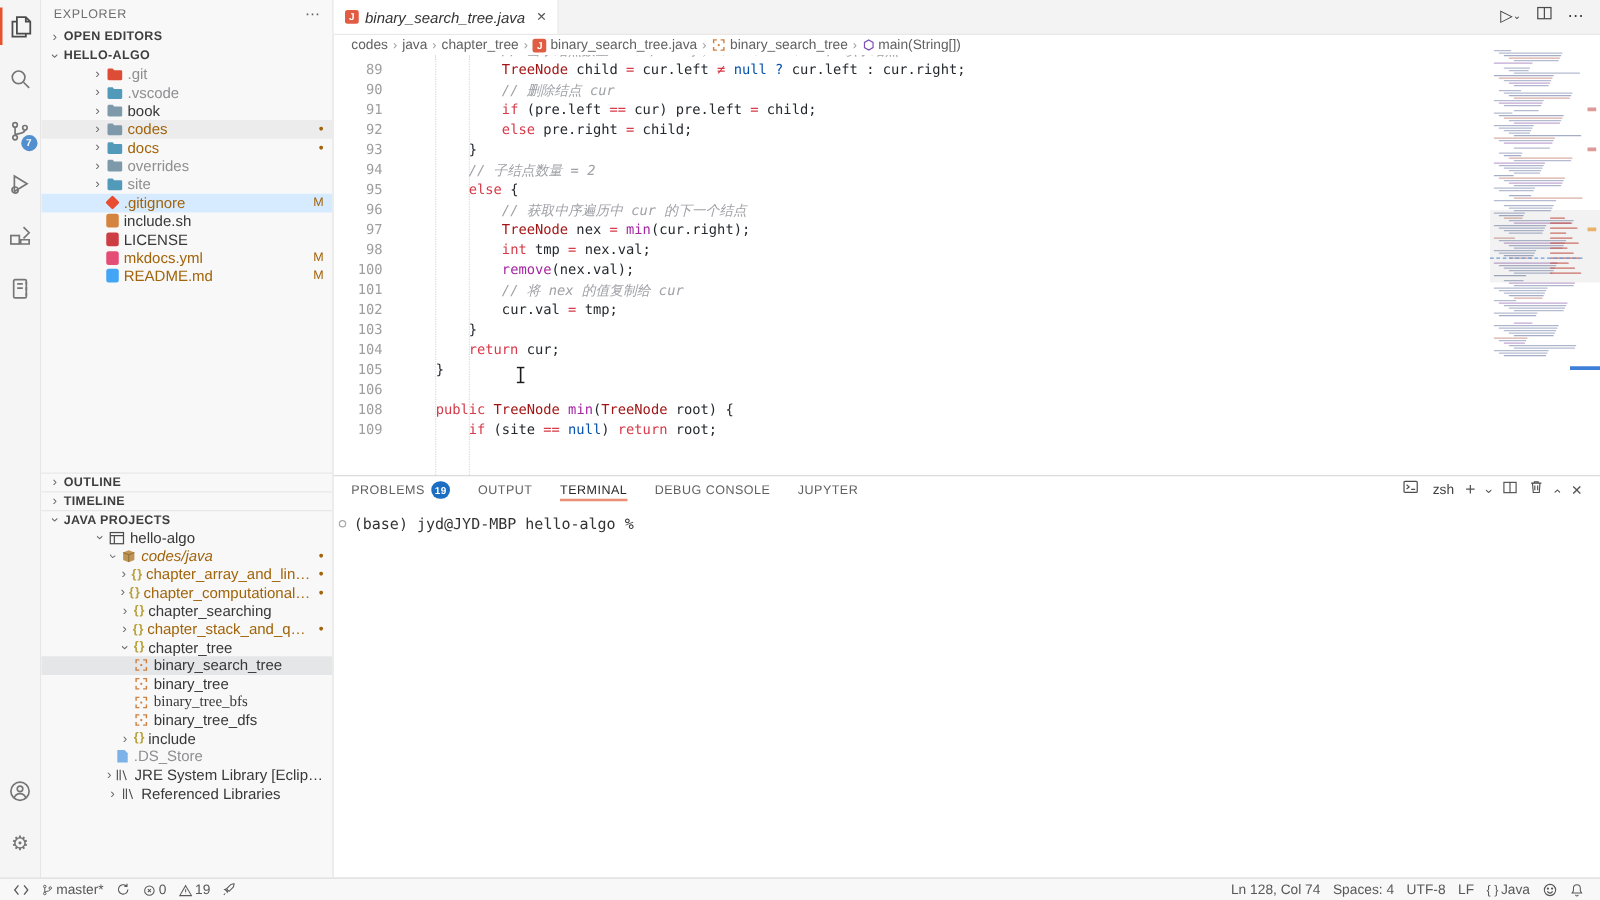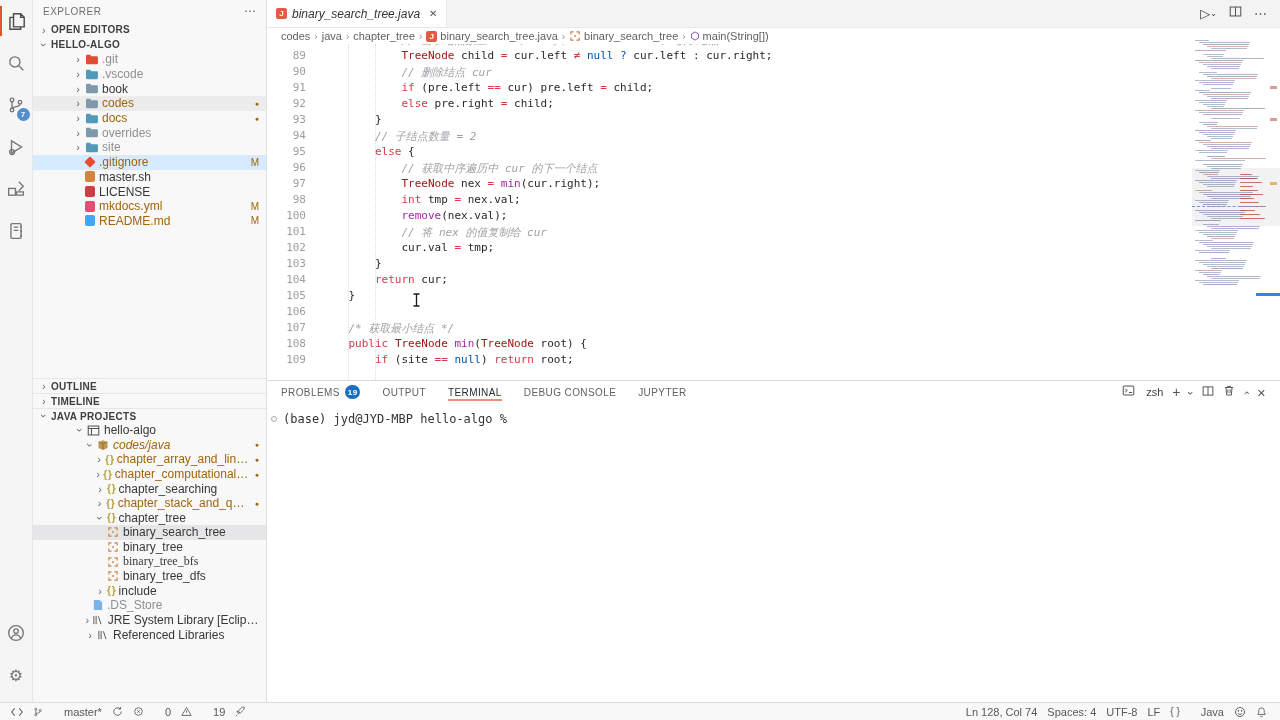--- a/index.html
+++ b/index.html
@@ -91,21 +91,21 @@
     font-size:8px; font-weight:700; display:flex; align-items:center; justify-content:center; padding:0 3px; }
   #panel-actions { margin-left:auto; display:flex; align-items:center; gap:9px; color:#555; }
   #shell-label { font-size:11px; color:#424242; margin-left:2px; }
   .pa-glyph { font-size:12px; color:#555; }
   #terminal-body { padding:9px 0 0 16px; font-family:"DejaVu Sans Mono", monospace; font-size:12px; color:#333; position:relative; }
   #term-decoration { position:absolute; left:4px; top:13px; width:6px; height:6px; border:1px solid #aaa; border-radius:50%; }
 
   
   #status-bar { left:0; top:702px; width:1280px; height:18px; background:#f8f8f8;
     border-top:1px solid #dcdcdc; display:flex; align-items:center; font-size:11px; color:#585858; }
-  .sb-item { display:flex; align-items:flex-start; gap:21px; padding:0 5px; height:100%; }
+  .sb-item { display:flex; align-items:flex-end; gap:2px; padding:0 5px; height:100%; }
   #status-left { display:flex; align-items:center; padding-left:6px; }
   #status-right { margin-left:auto; display:flex; align-items:center; padding-right:8px; }
 
   #mouse-ibeam { position:absolute; left:412px; top:293px; }
 </style>
 </head>
 <body>
 
 <div id="activity-bar" class="abs">
   <div id="activity-top">
@@ -263,21 +263,21 @@
       </div>
       <div class="xrow sel">
         <span class="chev"></span>
         <span class="chip diamond" style="background: rgb(232, 77, 49);"></span>
         <span class="lbl st-modified">.gitignore</span>
         <span class="xbadge">M</span>
       </div>
       <div class="xrow">
         <span class="chev"></span>
         <span class="chip" style="background: rgb(212, 132, 62);"></span>
-        <span class="lbl st-normal">master.sh</span>
+        <span class="lbl st-normal">include.sh</span>
       </div>
       <div class="xrow">
         <span class="chev"></span>
         <span class="chip" style="background: rgb(204, 62, 68);"></span>
         <span class="lbl st-normal">LICENSE</span>
       </div>
       <div class="xrow">
         <span class="chev"></span>
         <span class="chip" style="background: rgb(228, 77, 117);"></span>
         <span class="lbl st-modified">mkdocs.yml</span>
@@ -568,24 +568,20 @@
           <span class="gut">104</span>
           <span class="src">        <span class="c-kw">return</span><span class="c-pl"> cur;</span></span>
         </div>
         <div class="cline">
           <span class="gut">105</span>
           <span class="src">    <span class="c-pl">}</span></span>
         </div>
         <div class="cline">
           <span class="gut">106</span>
           <span class="src"></span>
-        </div>
-        <div class="cline">
-          <span class="gut">107</span>
-          <span class="src">    <span class="c-cm">/* 获取最小结点 */</span></span>
         </div>
         <div class="cline">
           <span class="gut">108</span>
           <span class="src">    <span class="c-kw">public</span><span class="c-pl"> </span><span class="c-ty">TreeNode</span><span class="c-pl"> </span><span class="c-fn">min</span><span class="c-pl">(</span><span class="c-ty">TreeNode</span><span class="c-pl"> root) {</span></span>
         </div>
         <div class="cline">
           <span class="gut">109</span>
           <span class="src">        <span class="c-kw">if</span><span class="c-pl"> (site </span><span class="c-op">==</span><span class="c-pl"> </span><span class="c-ct">null</span><span class="c-pl">) </span><span class="c-kw">return</span><span class="c-pl"> root;</span></span>
         </div>
       </div>

